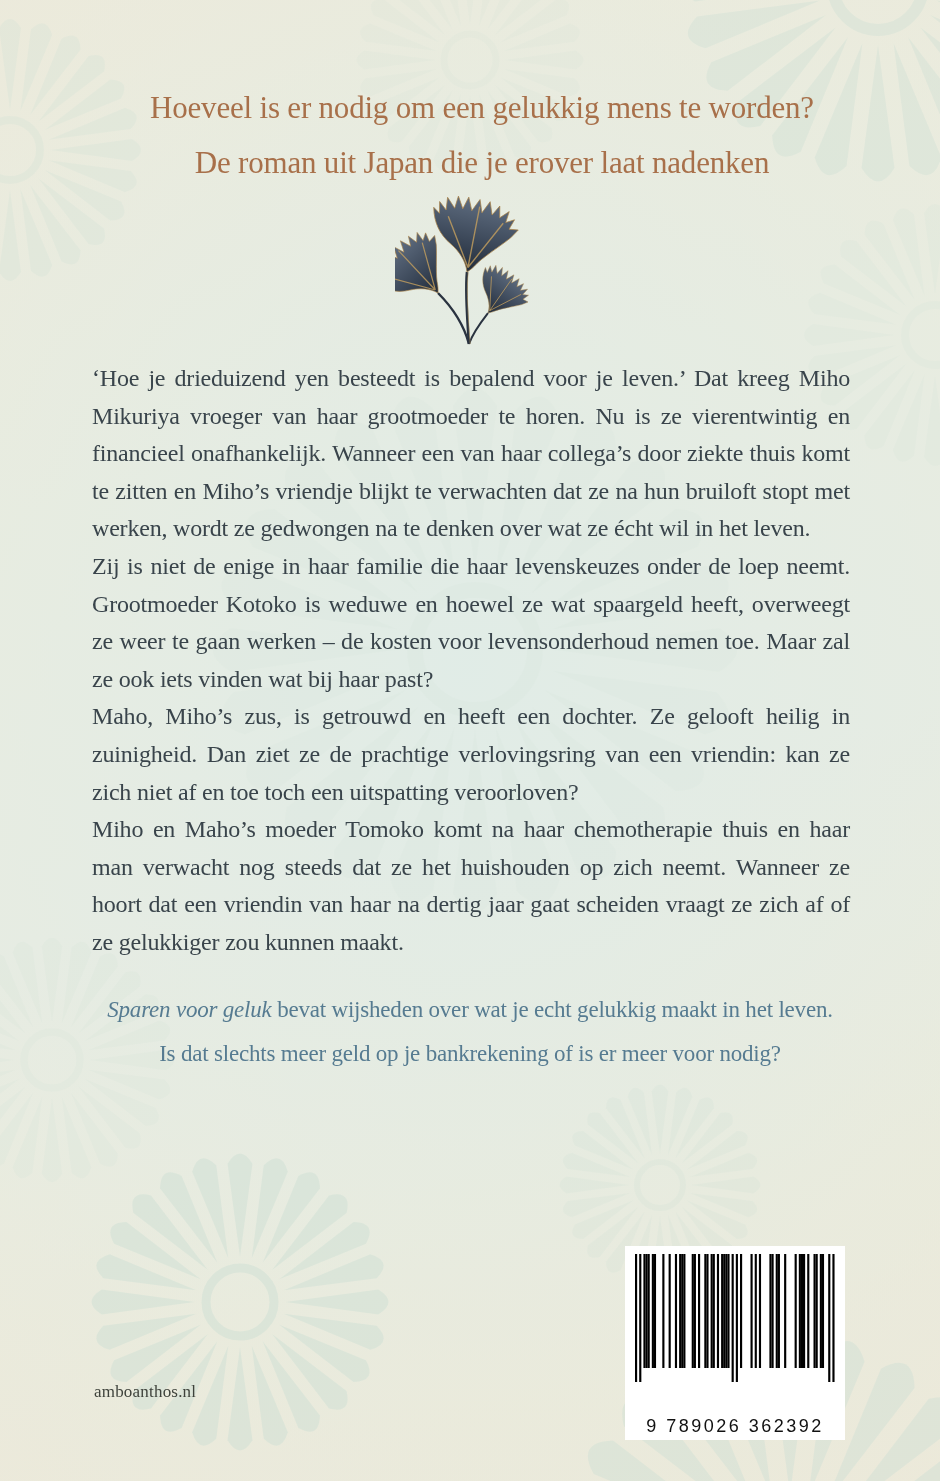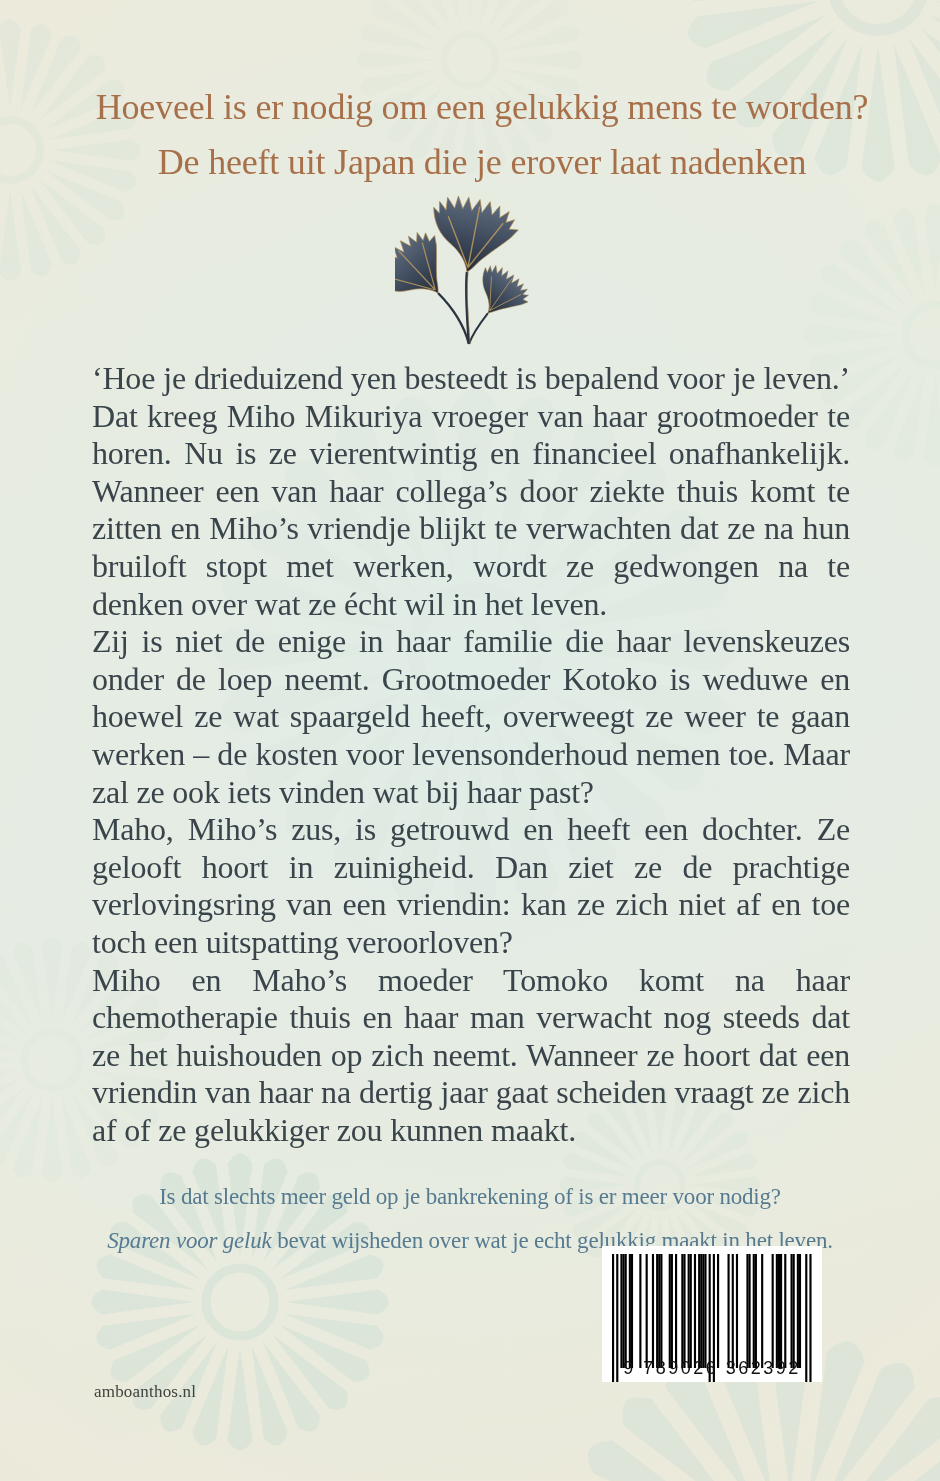--- a/index.html
+++ b/index.html
@@ -13,51 +13,51 @@
       linear-gradient(165deg,#eee8d8 0%,#e9ecdf 30%,#e5ece6 55%,#eae9da 80%,#ece6d5 100%);
     font-family:"Liberation Serif","DejaVu Serif",serif;
   }
   .bg-pattern{position:absolute;left:0;top:0;width:940px;height:1481px;pointer-events:none;}
   .content{position:relative;z-index:2;}
 
   .tagline{
     padding-top:80px;
     text-align:center;
     color:var(--tagline,#a8704a);
-    font-size:36px;
+    font-size:31px;
     line-height:55px;
     letter-spacing:-0.2px;
     padding-left:24px;
   }
 
   .ginkgo-wrap{width:150px;height:150px;margin:6px auto 0;}
 
   .synopsis{
     margin:14px 90px 0 92px;
     color:var(--body-text,#39444b);
-    font-size:32px;
+    font-size:24px;
     line-height:37.6px;
     text-align:justify;
     letter-spacing:-0.2px;
   }
   .synopsis p{margin:0;}
 
   .teaser{
     margin-top:26px;
     text-align:center;
     color:var(--teaser,#567b91);
     font-size:23px;
     line-height:44px;
     letter-spacing:-0.2px;
   }
   .teaser .book-title{font-style:italic;}
 
   .barcode-box{
-    position:absolute;left:602px;top:1246px;
-    width:220px;height:136px;
+    position:absolute;left:625px;top:1246px;
+    width:220px;height:194px;
     background:var(--barcode-bg,#ffffff);
     z-index:3;
   }
   .barcode-digits{
     position:absolute;left:0;right:0;bottom:3px;
     text-align:center;
     font-family:"Liberation Sans","DejaVu Sans",sans-serif;
     font-size:18px;
     letter-spacing:2.5px;
     color:#111;
@@ -320,21 +320,21 @@
         <path d="M0,-40 L-11,-122 Q0,-140 11,-122 Z" transform="rotate(330)" fill="#cfe0d5"></path>
         <path d="M0,-40 L-11,-122 Q0,-140 11,-122 Z" transform="rotate(345)" fill="#cfe0d5"></path>
         <circle r="30" fill="none" stroke="#cfe0d5" stroke-width="8"></circle>
       </g>
     </svg>
 
   <div class="content">
 
     <div class="tagline">
       <div>Hoeveel is er nodig om een gelukkig mens te worden?</div>
-      <div>De heeft uit Japan die je erover laat nadenken</div>
+      <div>De roman uit Japan die je erover laat nadenken</div>
     </div>
 
     <div class="ginkgo-wrap">
       <svg width="150" height="150" viewBox="0 0 150 150" xmlns="http://www.w3.org/2000/svg">
         <defs>
           <linearGradient id="leafGrad" x1="0" y1="0" x2="0" y2="1">
             <stop offset="0" stop-color="#5f6d80"></stop>
             <stop offset="0.6" stop-color="#3a4657"></stop>
             <stop offset="1" stop-color="#222c3a"></stop>
           </linearGradient>
@@ -353,27 +353,27 @@
         <path d="M74,148 C72,120 70,96 72,76" stroke="#c5a05e" stroke-width="0.8" fill="none" opacity="0.6" transform="translate(1.2,0)"></path>
         <use href="#leafg" transform="translate(72,76) rotate(12) scale(1.15)"></use>
         <use href="#leafg" transform="translate(43,97) rotate(-42) scale(1.0)"></use>
         <use href="#leafg" transform="translate(93,117) rotate(36) scale(0.72)"></use>
       </svg>
     </div>
 
     <div class="synopsis">
       <p>‘Hoe je drieduizend yen besteedt is bepalend voor je leven.’ Dat kreeg Miho Mikuriya vroeger van haar grootmoeder te horen. Nu is ze vierentwintig en financieel onafhankelijk. Wanneer een van haar collega’s door ziekte thuis komt te zitten en Miho’s vriendje blijkt te verwachten dat ze na hun bruiloft stopt met werken, wordt ze gedwongen na te denken over wat ze écht wil in het leven.</p>
       <p>Zij is niet de enige in haar familie die haar levenskeuzes onder de loep neemt. Grootmoeder Kotoko is weduwe en hoewel ze wat spaargeld heeft, overweegt ze weer te gaan werken – de kosten voor levensonderhoud nemen toe. Maar zal ze ook iets vinden wat bij haar past?</p>
-      <p>Maho, Miho’s zus, is getrouwd en heeft een dochter. Ze gelooft hoort in zuinigheid. Dan ziet ze de prachtige verlovingsring van een vriendin: kan ze zich niet af en toe toch een uitspatting veroorloven?</p>
+      <p>Maho, Miho’s zus, is getrouwd en heeft een dochter. Ze gelooft heilig in zuinigheid. Dan ziet ze de prachtige verlovingsring van een vriendin: kan ze zich niet af en toe toch een uitspatting veroorloven?</p>
       <p>Miho en Maho’s moeder Tomoko komt na haar chemotherapie thuis en haar man verwacht nog steeds dat ze het huishouden op zich neemt. Wanneer ze hoort dat een vriendin van haar na dertig jaar gaat scheiden vraagt ze zich af of ze gelukkiger zou kunnen maakt.</p>
     </div>
 
     <div class="teaser">
+      <div><span class="book-title">Sparen voor geluk</span><span> bevat wijsheden over wat je echt gelukkig maakt in het leven.</span></div>
       <div>Is dat slechts meer geld op je bankrekening of is er meer voor nodig?</div>
-      <div><span class="book-title">Sparen voor geluk</span><span> bevat wijsheden over wat je echt gelukkig maakt in het leven.</span></div>
     </div>
 
   </div>
 
   <div class="barcode-box">
     <svg id="barcode-svg" width="220" height="165" viewBox="0 0 220 165" xmlns="http://www.w3.org/2000/svg">
         <rect x="10.00" y="8" width="2.15" height="128" fill="#000"></rect>
         <rect x="14.20" y="8" width="2.15" height="128" fill="#000"></rect>
         <rect x="18.40" y="8" width="2.15" height="114" fill="#000"></rect>
         <rect x="20.50" y="8" width="2.15" height="114" fill="#000"></rect>

